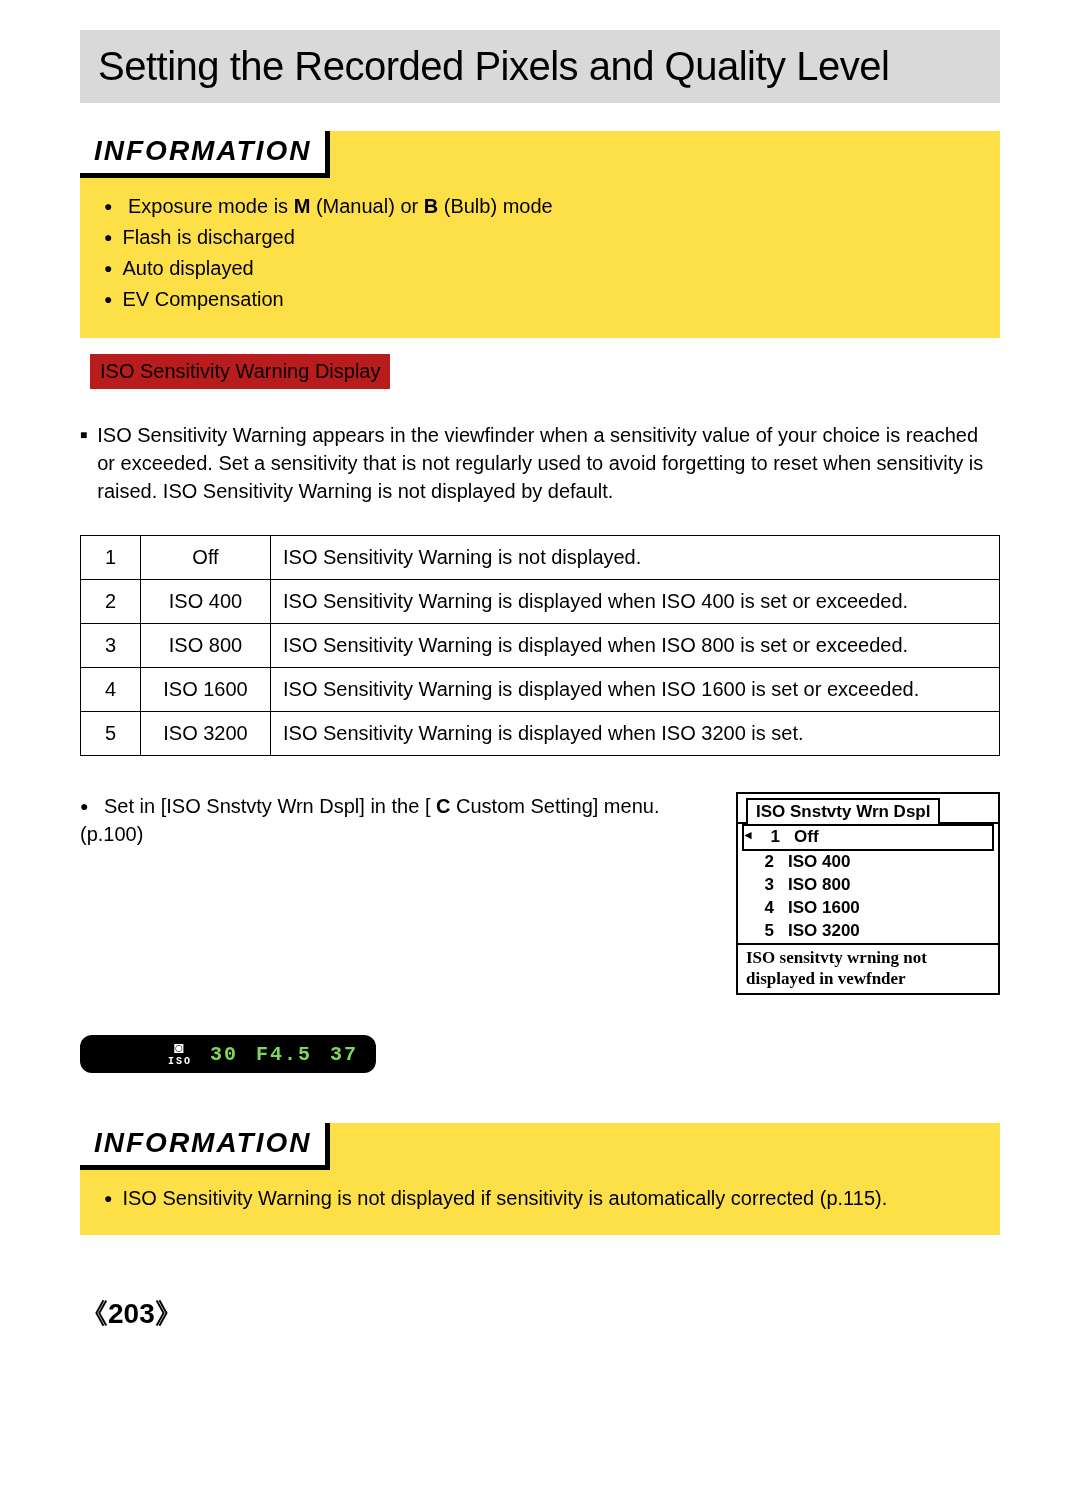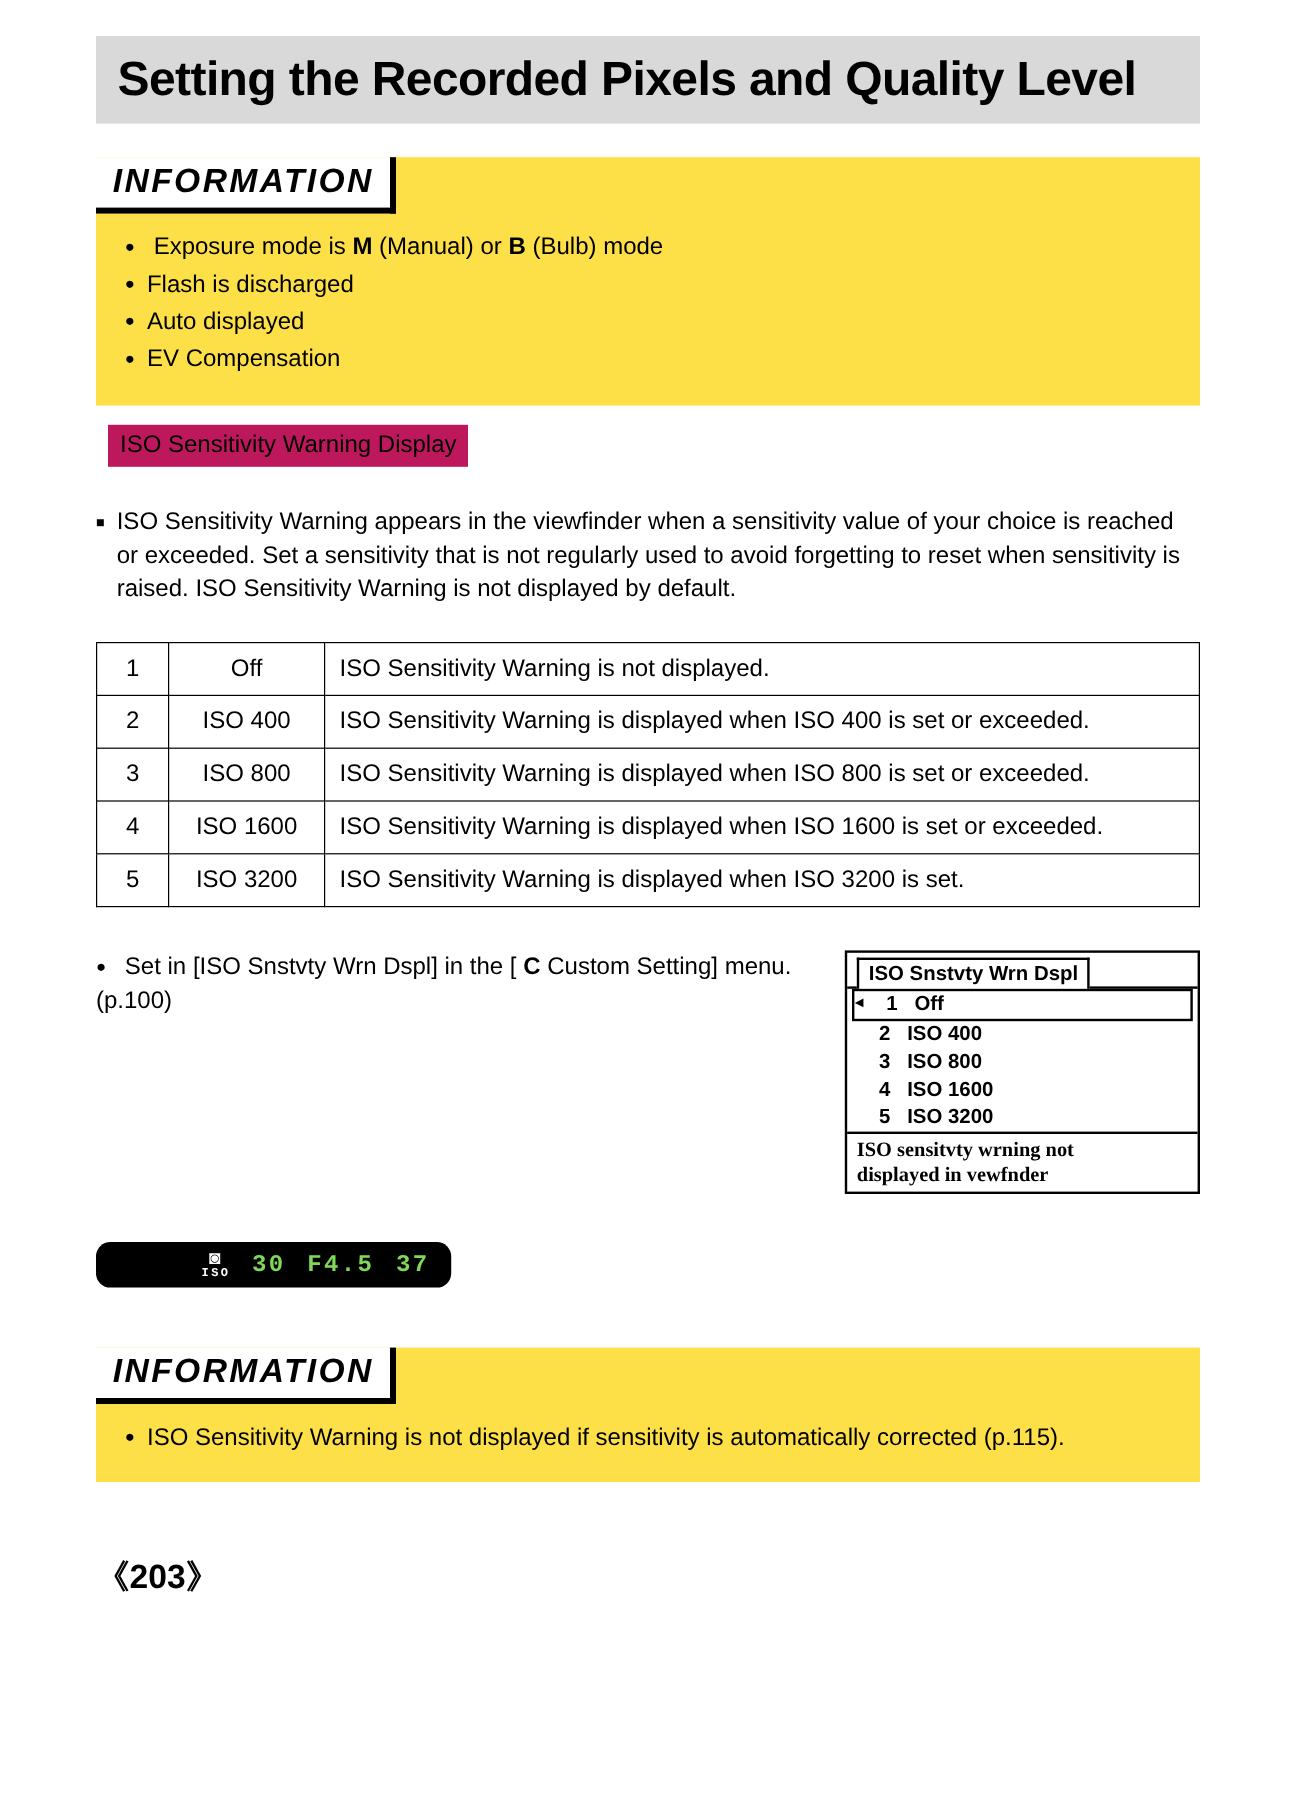--- a/index.html
+++ b/index.html
@@ -14,21 +14,21 @@
   .page {
     padding: 30px 80px 40px 80px;
   }
   .title-block {
     background: #d9d9d9;
     padding: 14px 18px;
     margin-bottom: 28px;
   }
   .page-title {
     font-size: 40px;
-    font-weight: bold;
+    font-weight: normal;
     letter-spacing: -0.5px;
   }
   .info-box {
     background: #fde047;
     padding: 0 0 22px 0;
     margin-bottom: 16px;
   }
   .info-heading {
     background: #fff;
     font-size: 28px;
@@ -51,21 +51,21 @@
   .bullet-list li::before {
     content: "●";
     font-size: 14px;
     margin-right: 10px;
     vertical-align: 2px;
   }
   .bullet-list li { margin-bottom: 2px; }
   .sub-heading {
     font-size: 20px;
     margin: 0 0 32px 10px;
-    background: #be185d;
+    background: #b91c1c;
     display: inline-block;
     padding: 6px 10px;
   }
   .sq-bullet {
     list-style: none;
     font-size: 20px;
     line-height: 1.4;
     margin: 0 0 30px 0;
   }
   .sq-bullet li { display: flex; }
@@ -100,21 +100,21 @@
     font-size: 14px;
     margin-right: 10px;
     vertical-align: 2px;
   }
   .icon-M, .icon-B, .icon-C, .icon-ISO {
     font-family: Arial, sans-serif;
     font-weight: bold;
   }
   .menu-screen {
     border: 2px solid #000;
-    width: 296px;
+    width: 264px;
     font-size: 18px;
     font-weight: bold;
   }
   .menu-tab {
     border: 2px solid #000;
     border-bottom: none;
     display: inline-block;
     padding: 2px 8px;
     margin: 4px 0 0 8px;
     font-size: 17px;

